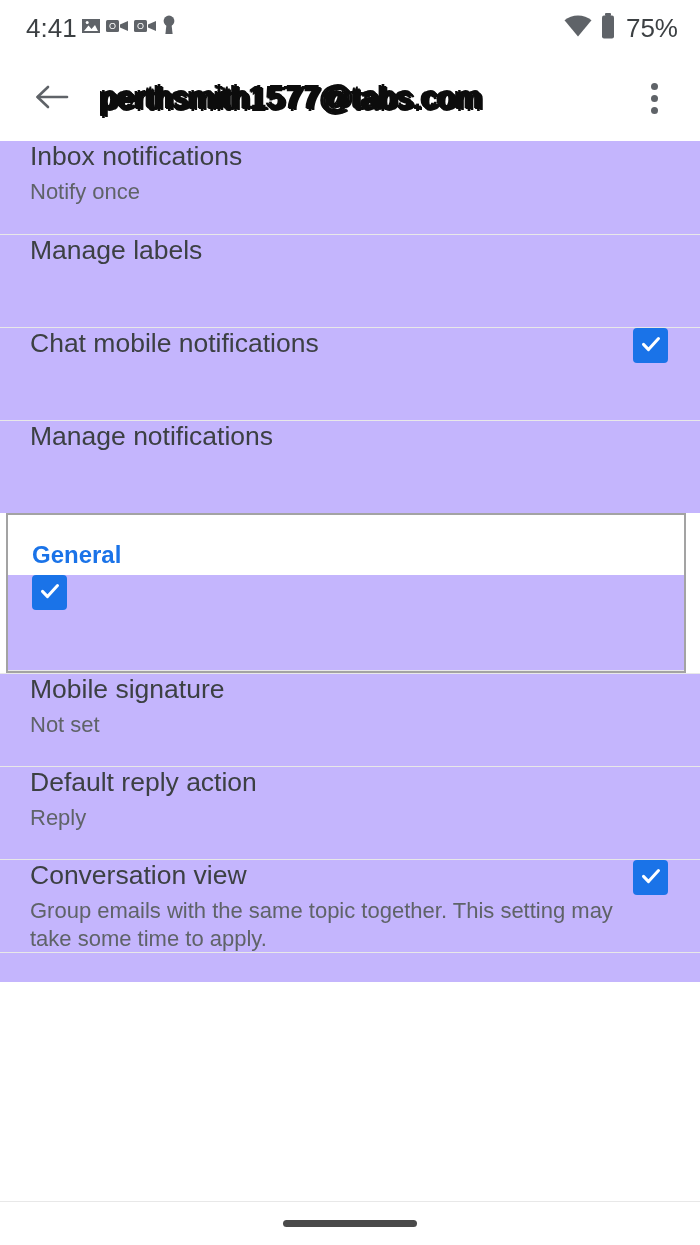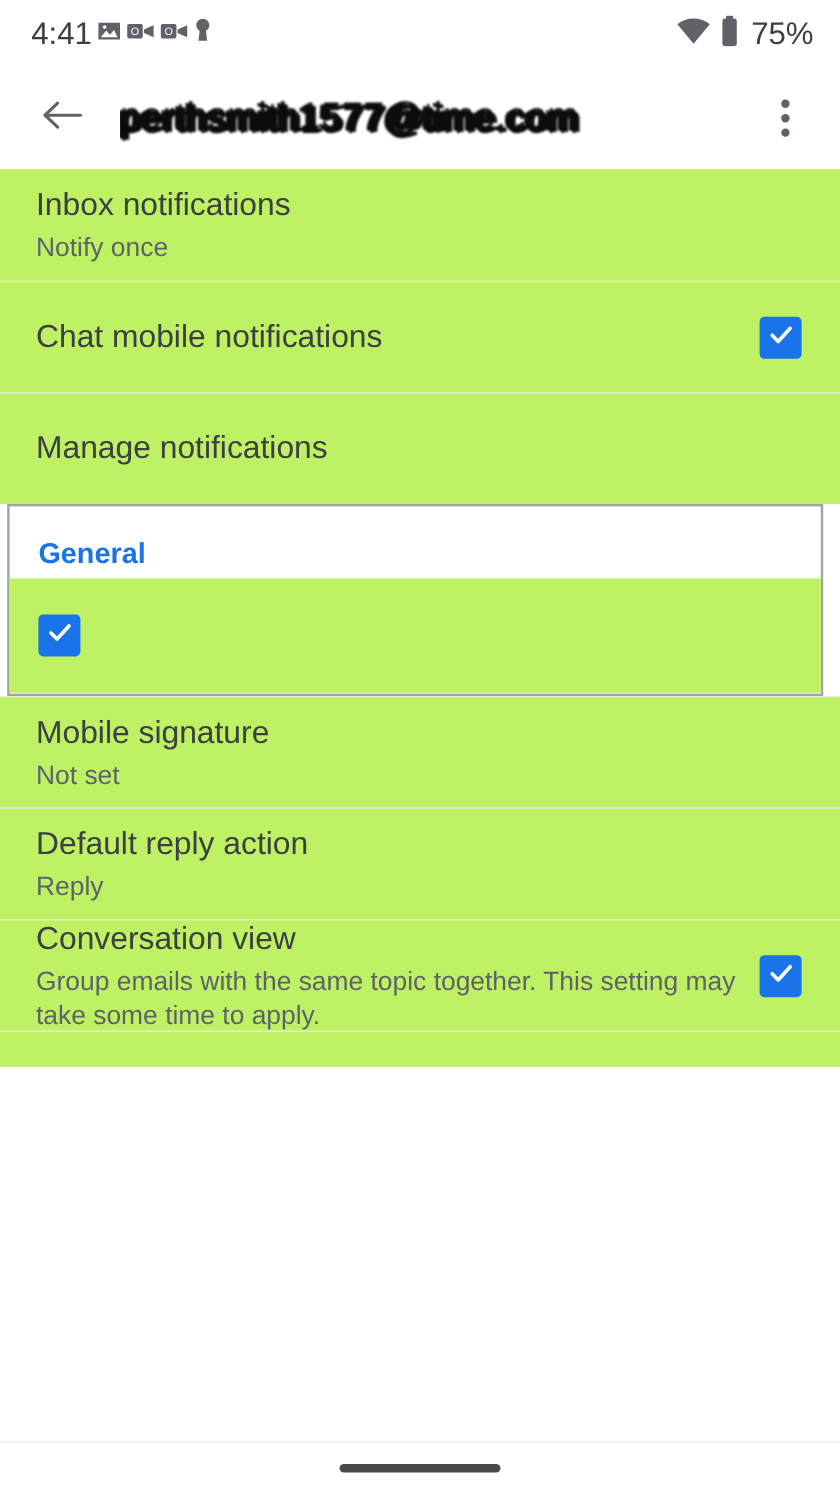--- a/index.html
+++ b/index.html
@@ -120,24 +120,23 @@
     flex: 1 1 auto;
     display: flex;
     flex-direction: column;
     background: #ffffff;
     position: relative;
   }
 
   .row {
     position: relative;
     display: flex;
-    align-items: center;
     padding: 0 30px;
     border-top: 1px solid #e8e8e8;
-    background: #bef264;
+    background: #c4b5fd;
     min-height: 93px;
   }
   .row.first { border-top: none; }
   .row-text {
     flex: 1 1 auto;
     padding-right: 18px;
   }
   .row-title {
     font-size: 26.5px;
     color: #3c4043;
@@ -271,39 +270,44 @@
     <div class="back-btn">
       <span>
         <svg width="34" height="28" viewBox="0 0 34 28">
           <path d="M13 4L2.5 14 13 24" stroke="#5f6368" stroke-width="2.6" fill="none" stroke-linecap="round" stroke-linejoin="round"></path>
           <path d="M2.8 14H32" stroke="#5f6368" stroke-width="2.6" stroke-linecap="round"></path>
         </svg>
       </span>
     </div>
 
     <div class="app-title-wrap">
-      <span class="app-title">perthsmith1577@time.com</span>
+      <span class="app-title">perthsmith1577@tabs.com</span>
     </div>
 
     <div class="overflow-btn">
       <span class="dot"></span>
       <span class="dot"></span>
       <span class="dot"></span>
     </div>
   </div>
 
   <div class="list">
 
     <div class="row first">
       <div class="row-text">
         <div class="row-title">Inbox notifications</div>
         <div class="row-sub">Notify once</div>
       </div>
     </div>
 
+    <div class="row">
+      <div class="row-text">
+        <div class="row-title">Manage labels</div>
+      </div>
+    </div>
 
     <div class="row">
       <div class="row-text">
         <div class="row-title">Chat mobile notifications</div>
       </div>
       <div class="checkbox">
         <span>
           <svg width="24" height="24" viewBox="0 0 24 24">
             <path d="M4.5 12.4l5 5.2L19.5 6.6" stroke="#ffffff" stroke-width="3" fill="none" stroke-linecap="round" stroke-linejoin="round"></path>
           </svg>

